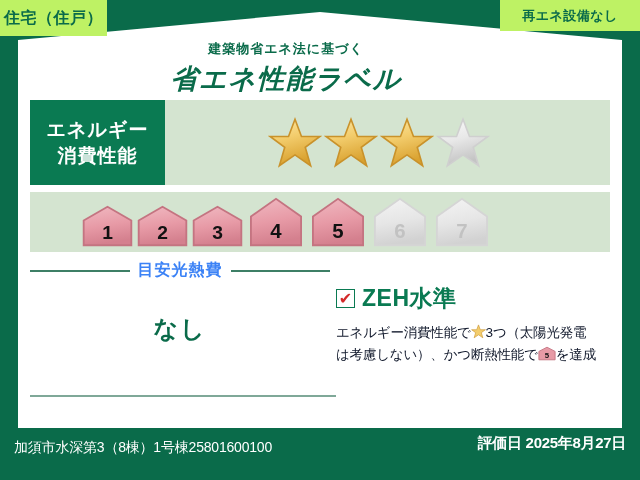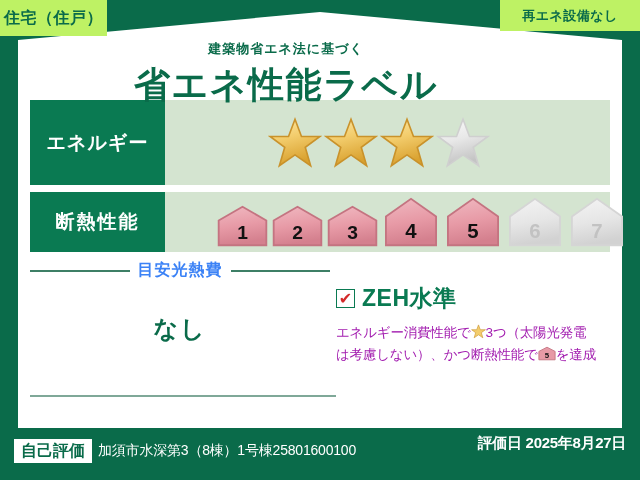--- a/index.html
+++ b/index.html
@@ -27,21 +27,21 @@
     z-index:5;
   }
   #badge-housing { left:0; top:0; width:107px; height:36px; font-size:16px; }
   #badge-renew  { right:0; top:0; width:140px; height:31px; font-size:13px; }
 
   #header-text {
     position:absolute; left:0; top:10px; width:524px;
     text-align:center; color:#0a6b4a; z-index:6;margin-left:24px;
   }
   #header-sub { font-size:13px; font-weight:bold; letter-spacing:1px; margin-top:30px; }
-  #header-title { font-size:36px; font-weight:bold; letter-spacing:1.5px; margin-top:3px; }
+  #header-title { font-size:27px; font-weight:bold; letter-spacing:1.5px; margin-top:3px;font-style:italic; }
 
   
   #panel {
     position:absolute; left:18px; top:88px; width:604px; height:340px;
     background:#ffffff; z-index:3;
   }
 
   
   .perf-row { position:absolute; left:12px; width:580px; background:#d4e4d0; display:flex; align-items:center; }
   #row-energy { top:12px; height:85px; }
@@ -75,21 +75,21 @@
 
   
   #zeh-block { position:absolute; left:318px; top:195px; width:278px; }
   #zeh-head { display:flex; align-items:center; gap:7px; }
   #zeh-check {
     width:19px; height:19px; border:1.6px solid #0a7a52; background:#fff;
     display:flex; align-items:center; justify-content:center;
     color:#d42a2a; font-size:16px; font-weight:bold; line-height:1;
   }
   #zeh-title { color:#0a7a52; font-size:23px; font-weight:bold; letter-spacing:0.5px; }
-  #zeh-desc { margin-top:8px; font-size:13.5px; color:#a21caf; line-height:1.6; letter-spacing:-0.2px; }
+  #zeh-desc { margin-top:8px; font-size:13.5px; color:#0f172a; line-height:1.6; letter-spacing:-0.2px; }
   .inline-star { display:inline-block; width:15px; height:15px; vertical-align:-2px; }
   .inline-house { display:inline-block; width:18px; height:15px; vertical-align:-2px; }
 
   
   #footer { position:absolute; left:0; bottom:0; width:640px; height:52px; z-index:4; }
   #footer-left { position:absolute; left:14px; top:11px; display:flex; align-items:center; gap:6px; }
   #self-eval {
     background:#ffffff; color:#0a6b4a; font-weight:bold; font-size:16px;
     padding:2px 7px; letter-spacing:0px; line-height:1.25;
   }
@@ -116,20 +116,21 @@
 <div id="header-text">
   <div id="header-sub">建築物省エネ法に基づく</div>
   <div id="header-title">省エネ性能ラベル</div>
 </div>
 
 <div id="panel">
 
   <div class="perf-row" id="row-energy">
     <div class="row-label">
       <span>エネルギー</span>
+      <span>消費性能</span>
     </div>
     <div id="stars">
       <svg class="star" viewBox="0 0 100 100">
         <defs>
             <linearGradient id="gGold1" x1="0" y1="0" x2="0.3" y2="1">
           <stop offset="0" stop-color="#fbe8a8"></stop>
               <stop offset="0.45" stop-color="#f3cd6d"></stop>
               <stop offset="1" stop-color="#d9a12f"></stop>
         </linearGradient>
           </defs>
@@ -148,23 +149,20 @@
               <stop offset="0.5" stop-color="#e8e8e8"></stop>
               <stop offset="1" stop-color="#c4c4c4"></stop>
         </linearGradient>
           </defs>
         <polygon points="50,6 62,38 96,38 69,58 79,92 50,72 21,92 31,58 4,38 38,38" fill="url(#gGray1)" stroke="#cfcfcf" stroke-width="3"></polygon>
       </svg>
     </div>
   </div>
 
   <div class="perf-row" id="row-insul">
-    <div class="row-label">
-      <span>断熱性能</span>
-    </div>
     <div id="houses">
 
       <svg class="house house-sm" viewBox="0 0 60 48">
         <defs>
             <linearGradient id="gPink" x1="0" y1="0" x2="0.2" y2="1">
           <stop offset="0" stop-color="#f0b9c1"></stop>
               <stop offset="0.55" stop-color="#e79aa6"></stop>
               <stop offset="1" stop-color="#d4808e"></stop>
         </linearGradient>
         <linearGradient id="gGrayH" x1="0" y1="0" x2="0.2" y2="1">
@@ -231,19 +229,18 @@
         </svg><span>3つ（太陽光発電</span><br><span>は考慮しない）、かつ断熱性能で</span><svg class="inline-house" viewBox="0 0 60 48">
           <polygon points="3,17 30,3 57,17 57,45 3,45" fill="#e79aa6" stroke="#c47481" stroke-width="3"></polygon>
           <text x="30" y="39" font-size="26" font-weight="bold" fill="#111" text-anchor="middle" font-family="Liberation Sans, sans-serif">5</text>
         </svg><span>を達成</span></div>
   </div>
 
 </div>
 
 <div id="footer">
   <div id="footer-left">
-    <span id="self-eval">自己評価</span>
     <span id="address">加須市水深第3（8棟）1号棟25801600100</span>
   </div>
   <div id="footer-right">
     <div id="eval-date">評価日 2025年8月27日</div>
   </div>
 </div>
 
 </body></html>

